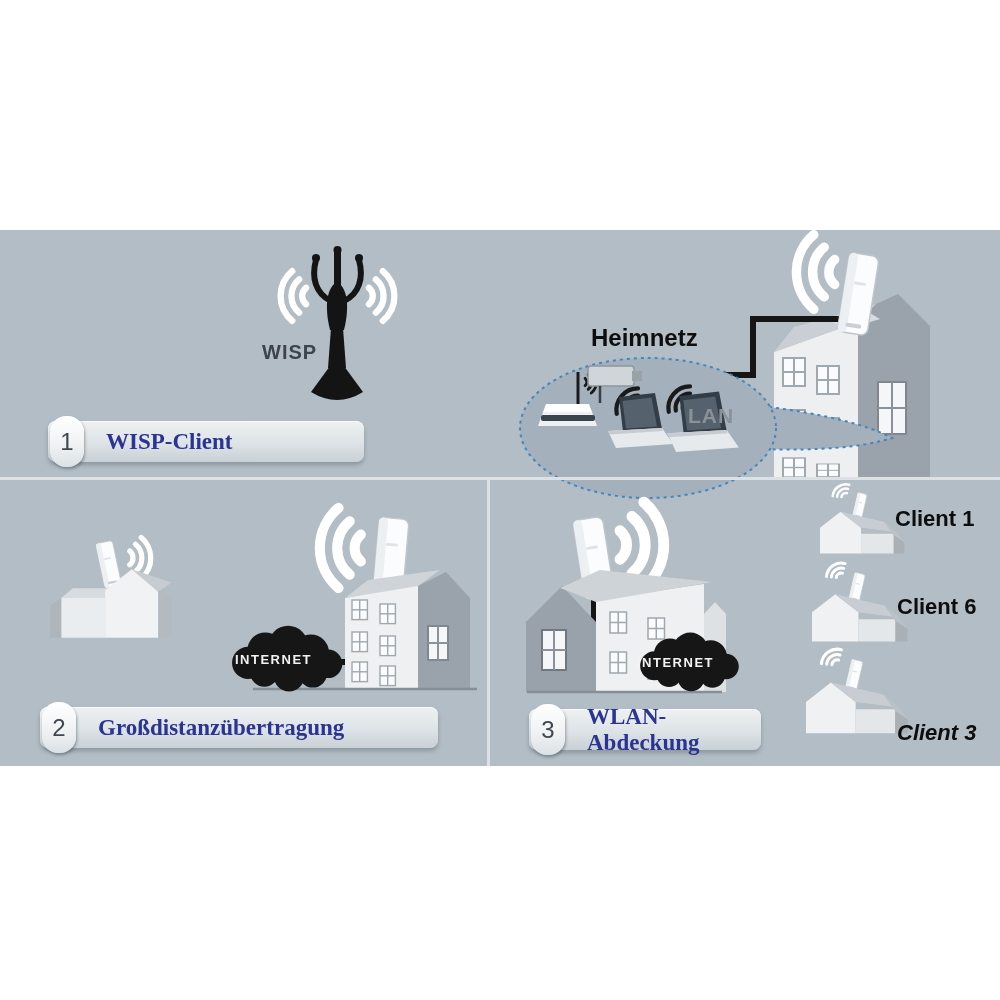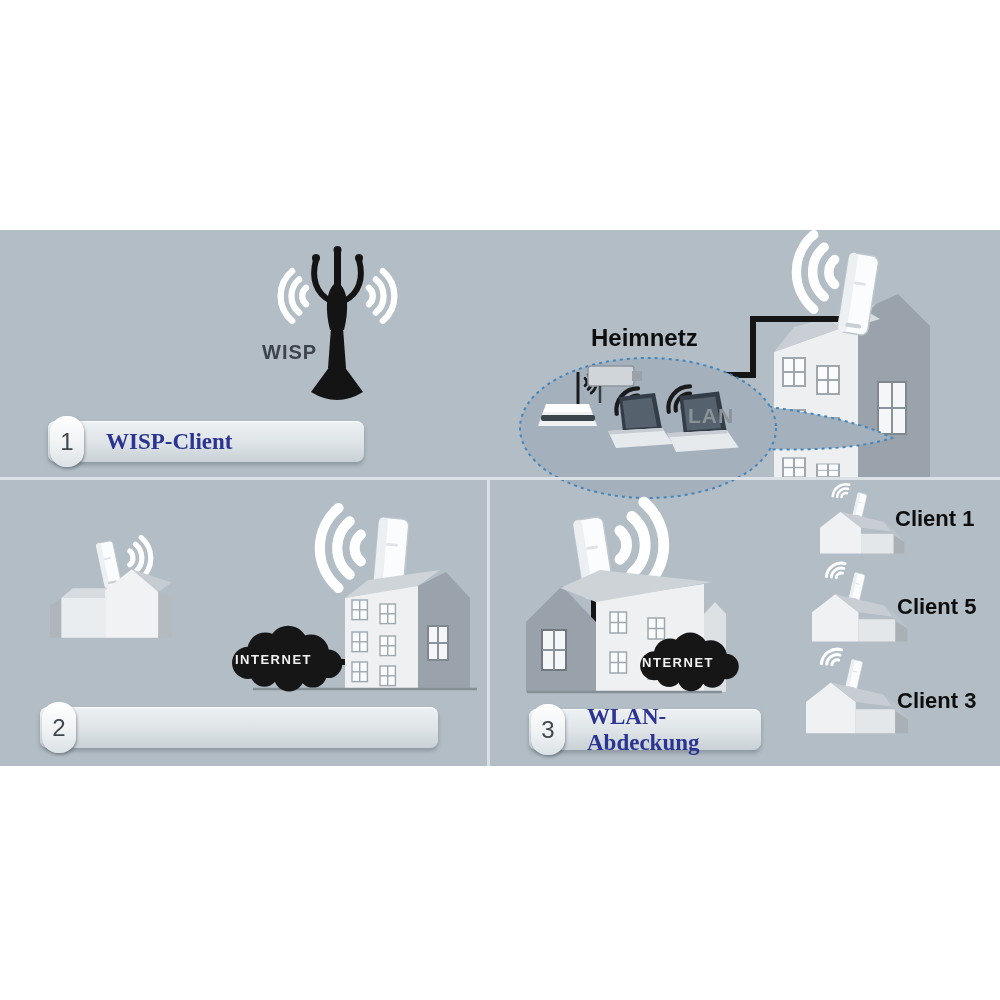--- a/index.html
+++ b/index.html
@@ -12,21 +12,21 @@
   .t{position:absolute;font-weight:bold;z-index:10;white-space:nowrap;}
   #t-wisp{left:262px;top:341px;font-size:20px;color:#3d444b;letter-spacing:1px;}
   #t-heimnetz{left:591px;top:324px;font-size:24px;color:#0e0e0e;}
   #t-lan{left:688px;top:404px;font-size:21px;color:#8a9197;letter-spacing:1px;}
   .t-internet{width:110px;text-align:left;font-size:13px;color:#f2f2f2;letter-spacing:1.5px;}
   #t-int1{left:235px;top:652px;}
   #t-int2{left:637px;top:655px;}
   .t-client{font-size:22px;color:#0d0d0d;}
   #t-c1{left:895px;top:506px;}
   #t-c2{left:897px;top:594px;}
-  #t-c3{left:897px;top:688px;}
+  #t-c3{left:897px;top:720px;font-style:italic;}
   .banner{position:absolute;height:41px;background:linear-gradient(180deg,#eef1f3 0%,#dde3e7 55%,#c9d1d6 100%);
     border-radius:8px;box-shadow:0 3px 4px rgba(70,80,90,0.35), inset 0 1px 0 #f8fafb;z-index:8;}
   #banner1{left:48px;top:421px;width:316px;}
   #banner2{left:40px;top:707px;width:398px;}
   #banner3{left:529px;top:709px;width:232px;}
   .badge{position:absolute;left:2px;top:-5px;width:34px;height:51px;border-radius:16px;
     background:linear-gradient(180deg,#ffffff 0%,#eef1f3 60%,#dbe1e5 100%);
     box-shadow:1px 2px 3px rgba(60,70,80,0.45);display:flex;align-items:center;justify-content:center;
     font-size:24px;color:#3f474e;}
   .banner-title{position:absolute;left:58px;top:50%;transform:translateY(-50%);
@@ -202,33 +202,34 @@
 
   <div class="divider-h"></div>
   <div class="divider-v"></div>
 
   <div class="t" id="t-wisp">WISP</div>
   <div class="t" id="t-heimnetz">Heimnetz</div>
   <div class="t" id="t-lan">LAN</div>
   <div class="t t-internet" id="t-int1">INTERNET</div>
   <div class="t t-internet" id="t-int2">INTERNET</div>
   <div class="t t-client" id="t-c1">Client 1</div>
-  <div class="t t-client" id="t-c2">Client 5</div>
+  <div class="t t-client" id="t-c2">Client 6</div>
   <div class="t t-client" id="t-c3">Client 3</div>
 
   <div class="banner" id="banner1">
     <div class="badge">
       <span>1</span>
     </div>
     <div class="banner-title">WISP-Client</div>
   </div>
   <div class="banner" id="banner2">
     <div class="badge">
       <span>2</span>
     </div>
+    <div class="banner-title">Großdistanzübertragung</div>
   </div>
   <div class="banner" id="banner3">
     <div class="badge">
       <span>3</span>
     </div>
     <div class="banner-title">WLAN-Abdeckung</div>
   </div>
 </div>
 
 </body></html>

